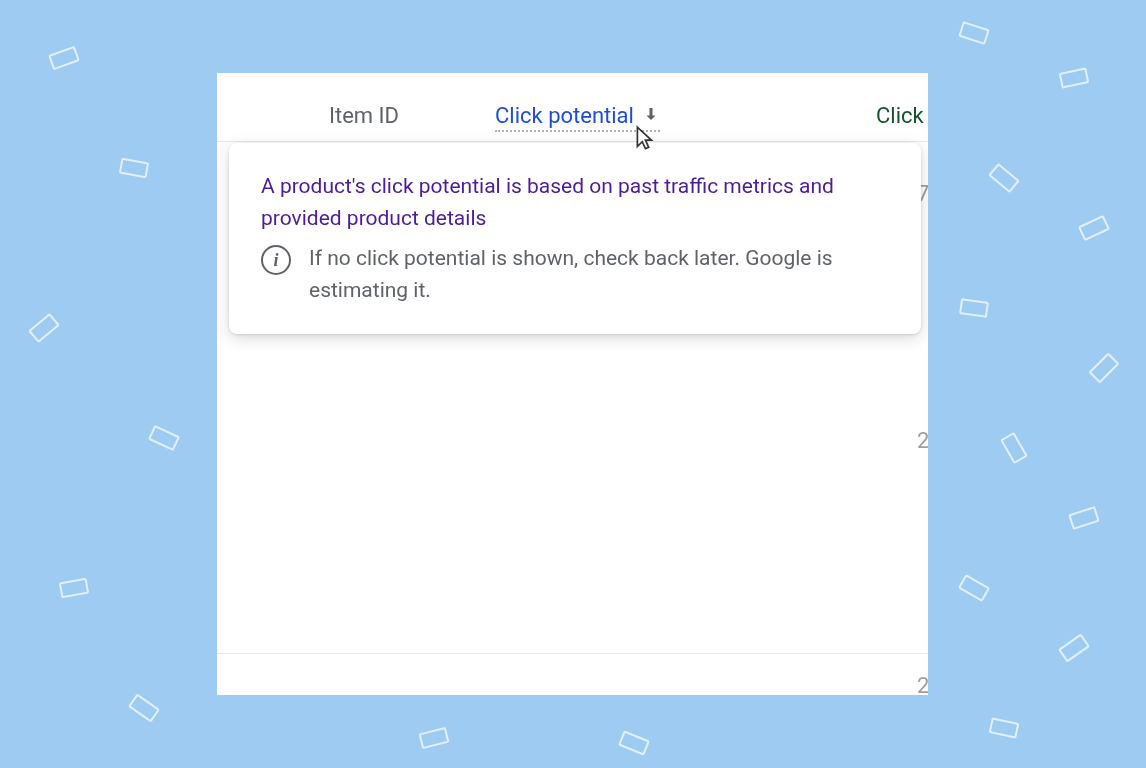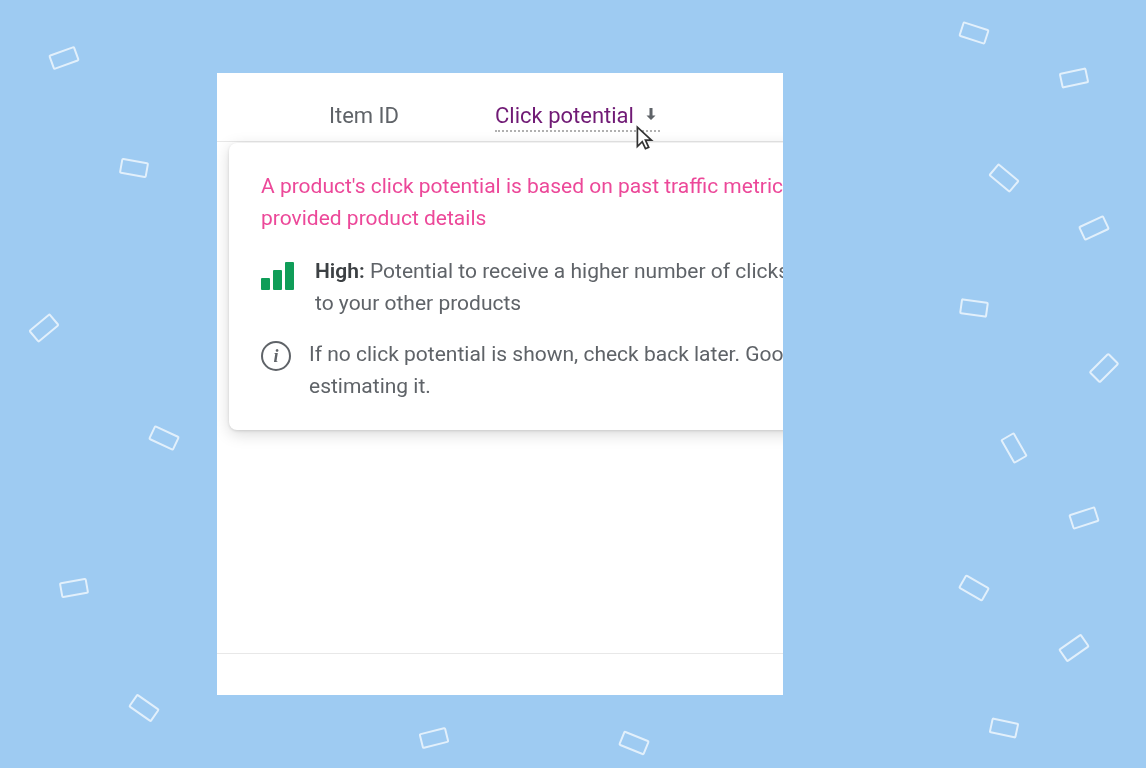--- a/index.html
+++ b/index.html
@@ -16,40 +16,40 @@
       position: absolute;
       width: 28px;
       height: 16px;
       border: 2px solid rgba(255,255,255,0.7);
       border-radius: 2px;
     }
     .panel-wrap {
       position: absolute;
       left: 217px;
       top: 73px;
-      width: 566px;
+      width: 711px;
       height: 622px;
       background: #fff;
       overflow: hidden;
     }
     .th-item {
       position: absolute;
       white-space: nowrap;
     }
     .th-itemid { left: 112px; top: 30px; font-size: 22px; color: #5f6368; }
     .th-clickpot {
       left: 278px; top: 30px;
-      font-size: 22px; color: #701a75;
+      font-size: 22px; color: #1d4ed8;
       border-bottom: 2px dotted #b0b0b0;
       padding-bottom: 2px;
       display: inline-flex;
       align-items: center;
       gap: 8px;
     }
-    .th-clicks { left: 659px; top: 30px; font-size: 22px; color: #6d28d9; }
+    .th-clicks { left: 659px; top: 30px; font-size: 22px; color: #14532d; }
     .arrow-down {
       display: inline-block;
       color: #5f6368;
     }
     .cursor-icon {
       position: absolute;
       left: 418px;
       top: 52px;
       z-index: 50;
     }
@@ -61,22 +61,22 @@
       background: #fff;
       border-radius: 8px;
       box-shadow: 0 4px 16px rgba(0,0,0,0.15), 0 1px 3px rgba(0,0,0,0.12);
       padding: 28px 32px 28px 32px;
       color: #3c4043;
       font-size: 21px;
       line-height: 1.5;
       z-index: 20;
     }
     .tooltip-intro {
-      margin-bottom: 22px;
-      color: #ec4899;
+      margin-bottom: 9px;
+      color: #4c1d95;
     }
     .level-row {
       display: flex;
       align-items: flex-start;
       gap: 18px;
       margin-bottom: 20px;
     }
     .level-row:last-of-type { margin-bottom: 16px; }
     .level-text {
       flex: 1;
@@ -183,30 +183,20 @@
 
   <div class="cursor-icon">
     <svg width="22" height="28" viewBox="0 0 20 26">
       <path d="M2 2 L2 20 L6.5 15.5 L9.5 22 L12.5 20.7 L9.5 14 L15 14 Z" fill="#fff" stroke="#333" stroke-width="1.6"></path>
     </svg>
   </div>
 
   <div class="tooltip-card">
     <div class="tooltip-intro">A product's click potential is based on past traffic metrics and provided product details</div>
 
-    <div class="level-row">
-      <span class="bars-icon">
-        <span class="bar h1 green"></span>
-          <span class="bar h2 green"></span>
-          <span class="bar h3 green"></span>
-      </span>
-      <div class="level-text">
-        <span class="level-label">High:</span><span> Potential to receive a higher number of clicks compared to your other products</span>
-      </div>
-    </div>
 
 
 
     <div class="info-row">
       <div class="info-icon">i</div>
       <div class="level-text">If no click potential is shown, check back later. Google is estimating it.</div>
     </div>
   </div>
 
 </div>

